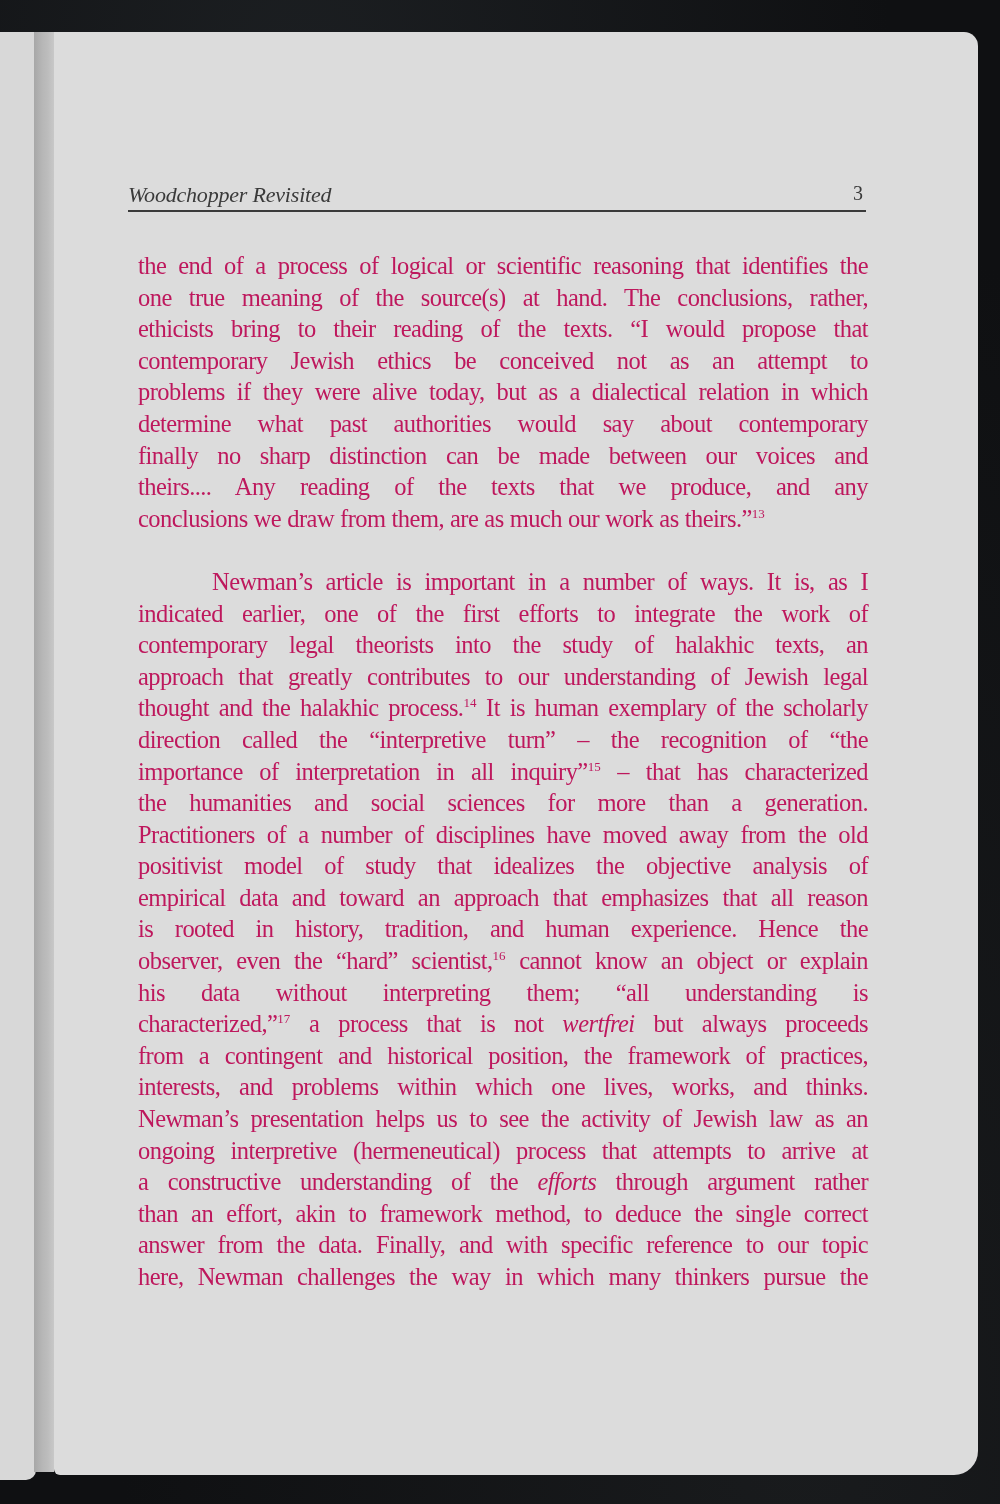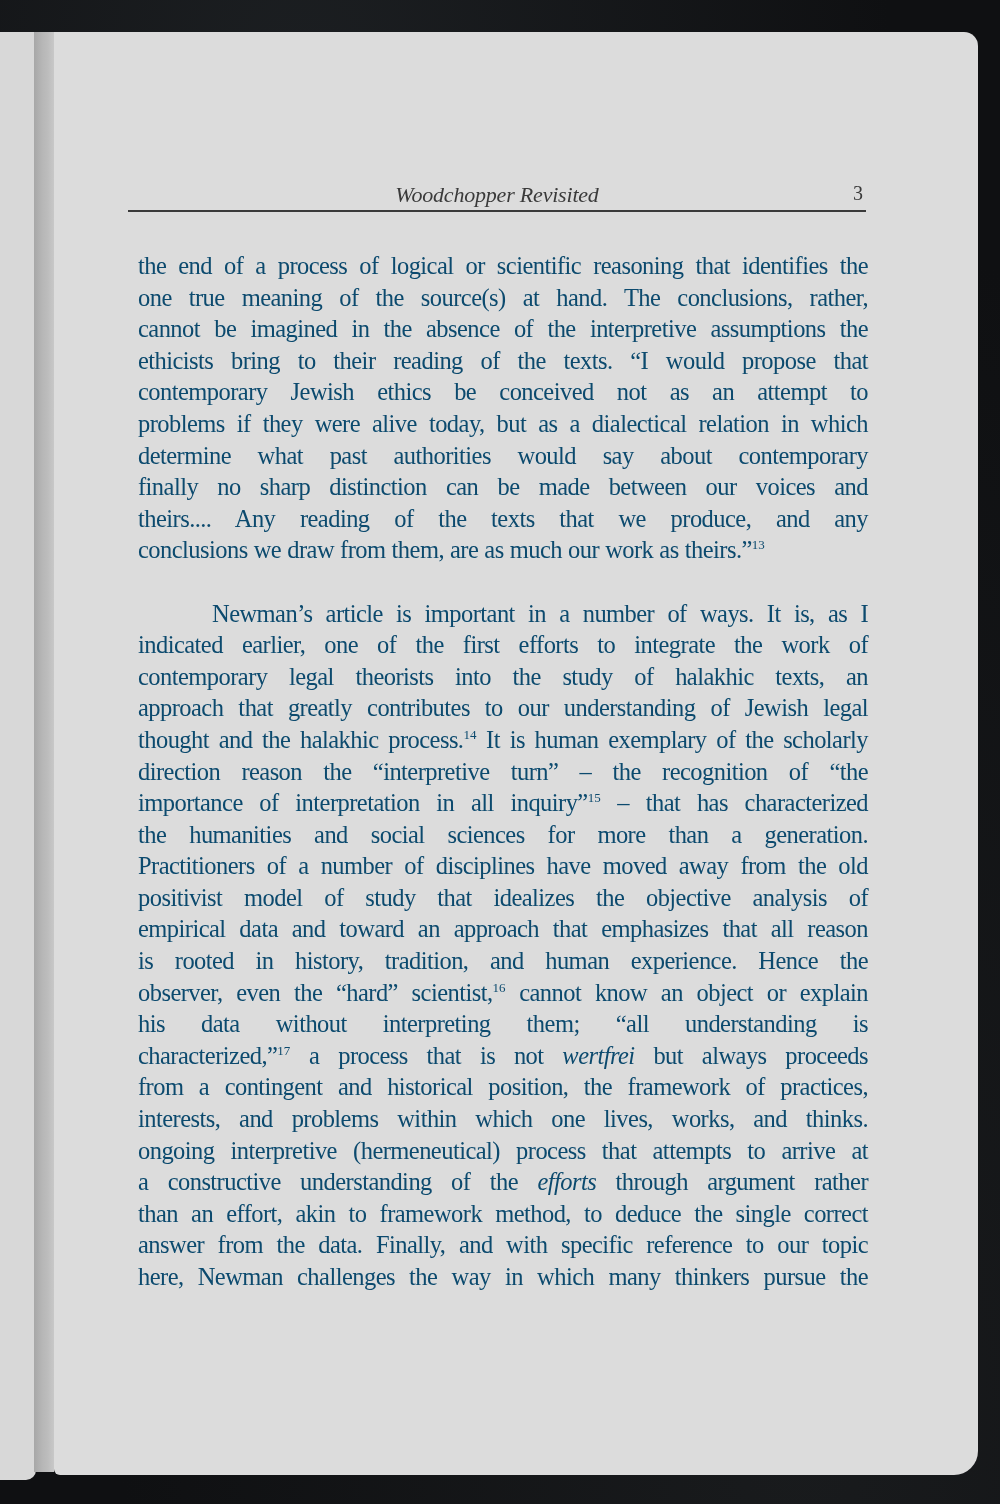--- a/index.html
+++ b/index.html
@@ -56,39 +56,38 @@
       top: 150px;   
       width: 738px;
       height: 28px;
       border-bottom: 2px solid #3a3a3a;
     }
     .running-title {
       position: absolute;
       left: 0;
       right: 0;
       top: 0;
-      text-align: center;
       font-style: italic;
       font-size: 22px;
       color: #3a3a3a;
       letter-spacing: -0.2px;
     }
     .page-number {
       position: absolute;
       right: 3px;
       top: 0;
       font-size: 20px;
       color: #3a3a3a;
     }
     .body-text {
       position: absolute;
       left: 84px;   
       top: 218px;   
       width: 730px;
-      color: #0c4a6e;
+      color: #be185d;
       font-size: 24.5px;
       line-height: 31.6px;
       text-align: justify;
       letter-spacing: -0.55px;
       word-spacing: 0.5px;
     }
     .line {
       display: block;
       height: 31.6px;
       white-space: nowrap;
@@ -127,50 +126,50 @@
   <div class="running-head">
     <div class="running-title">Woodchopper Revisited</div>
     <div class="page-number">3</div>
   </div>
 
   <div class="body-text">
 
     <div>
       <span class="line">the end of a process of logical or scientific reasoning that identifies the</span>
       <span class="line">one true meaning of the source(s) at hand. The conclusions, rather,</span>
-      <span class="line">cannot be imagined in the absence of the interpretive assumptions the</span>
       <span class="line">ethicists bring to their reading of the texts. “I would propose that</span>
       <span class="line">contemporary Jewish ethics be conceived not as an attempt to</span>
       <span class="line">problems if they were alive today, but as a dialectical relation in which</span>
       <span class="line">determine what past authorities would say about contemporary</span>
       <span class="line">finally no sharp distinction can be made between our voices and</span>
       <span class="line">theirs.... Any reading of the texts that we produce, and any</span>
       <span class="line last"><span>conclusions we draw from them, are as much our work as theirs.”</span><sup>13</sup></span>
     </div>
 
     <span class="para-gap"></span>
 
     <div>
       <span class="line indent">Newman’s article is important in a number of ways. It is, as I</span>
       <span class="line">indicated earlier, one of the first efforts to integrate the work of</span>
       <span class="line">contemporary legal theorists into the study of halakhic texts, an</span>
       <span class="line">approach that greatly contributes to our understanding of Jewish legal</span>
       <span class="line"><span>thought and the halakhic process.</span><sup>14</sup><span> It is human exemplary of the scholarly</span></span>
-      <span class="line">direction reason the “interpretive turn” – the recognition of “the</span>
+      <span class="line">direction called the “interpretive turn” – the recognition of “the</span>
       <span class="line"><span>importance of interpretation in all inquiry”</span><sup>15</sup><span> – that has characterized</span></span>
       <span class="line">the humanities and social sciences for more than a generation.</span>
       <span class="line">Practitioners of a number of disciplines have moved away from the old</span>
       <span class="line">positivist model of study that idealizes the objective analysis of</span>
       <span class="line">empirical data and toward an approach that emphasizes that all reason</span>
       <span class="line">is rooted in history, tradition, and human experience. Hence the</span>
       <span class="line"><span>observer, even the “hard” scientist,</span><sup>16</sup><span> cannot know an object or explain</span></span>
       <span class="line">his data without interpreting them; “all understanding is</span>
       <span class="line"><span>characterized,”</span><sup>17</sup><span> a process that is not </span><em>wertfrei</em><span> but always proceeds</span></span>
       <span class="line">from a contingent and historical position, the framework of practices,</span>
       <span class="line">interests, and problems within which one lives, works, and thinks.</span>
+      <span class="line">Newman’s presentation helps us to see the activity of Jewish law as an</span>
       <span class="line">ongoing interpretive (hermeneutical) process that attempts to arrive at</span>
       <span class="line"><span>a constructive understanding of the </span><em>efforts</em><span> through argument rather</span></span>
       <span class="line">than an effort, akin to framework method, to deduce the single correct</span>
       <span class="line">answer from the data. Finally, and with specific reference to our topic</span>
       <span class="line">here, Newman challenges the way in which many thinkers pursue the</span>
     </div>
 
   </div>
 </div>
 

